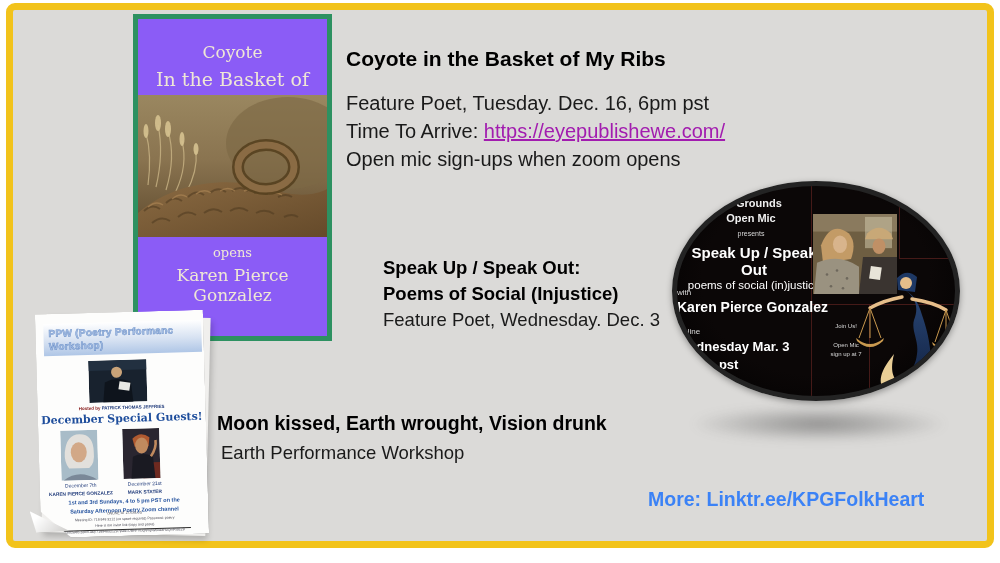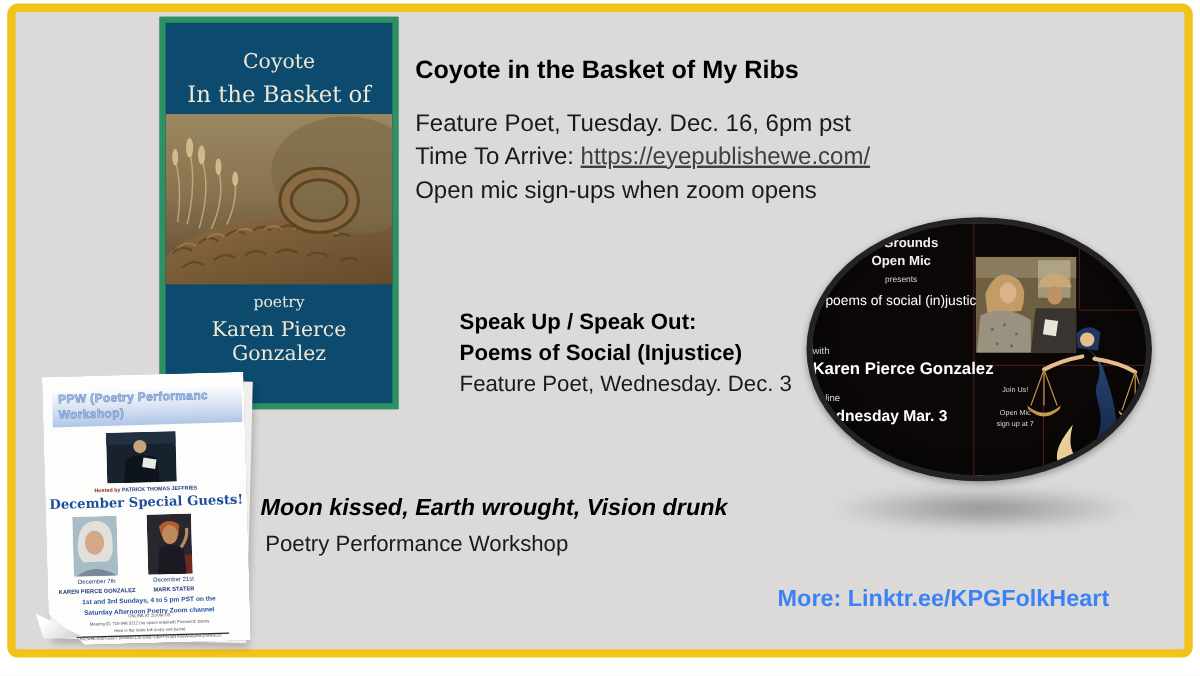--- a/index.html
+++ b/index.html
@@ -5,43 +5,43 @@
   html,body{margin:0;padding:0;background:#ffffff;}
   .canvas{position:relative;width:1000px;height:563px;background:#ffffff;overflow:hidden;
           font-family:"Liberation Sans",sans-serif;}
   .abs{position:absolute;}
 
   
   .frame{left:6px;top:3px;width:974px;height:531px;border:7px solid #F2C31B;border-radius:9px;
          background:#DBDAD8;}
 
   
-  .book{left:133px;top:14px;width:199px;height:327px;border:5px solid #2D9161;background:#0c4a6e;
+  .book{left:133px;top:14px;width:199px;height:327px;border:5px solid #2D9161;background:#8b5cf6;
         box-sizing:border-box;}
   .bc-title{margin-top:20px;text-align:center;color:#EFE7D5;font-family:"DejaVu Serif",serif;line-height:1.55;}
   .bc-t1{font-size:17px;}
   .bc-t2{font-size:19px;}
   .bc-photo{left:0;top:76px;width:189px;height:142px;}
   .bc-poems{left:0;top:226px;width:189px;text-align:center;color:#EFE7D5;
             font-family:"DejaVu Serif",serif;font-size:13px;}
   .bc-author{left:0;top:246px;width:189px;text-align:center;color:#EFE7D5;
              font-family:"DejaVu Serif",serif;font-size:17px;}
 
   
   .e1{left:346px;top:47px;color:#1A1A1A;}
   .e1 .title{font-size:21px;font-weight:bold;color:#000;margin-bottom:18px;}
   .e1 .line{font-size:20px;line-height:28px;}
-  .link{color:#404040;text-decoration:underline;cursor:pointer;}
+  .link{color:#a21caf;text-decoration:underline;cursor:pointer;}
 
   .e2{left:383px;top:255px;color:#1A1A1A;}
   .e2 .title{font-size:18.5px;font-weight:bold;color:#000;line-height:26px;}
   .e2 .line{font-size:18.5px;line-height:26px;}
 
   .e3{left:217px;top:412px;color:#1A1A1A;}
-  .e3 .title{font-size:19.5px;font-weight:bold;color:#000;margin-bottom:6px;font-style:italic;}
+  .e3 .title{font-size:19.5px;font-weight:bold;color:#000;margin-bottom:6px;}
   .e3 .line{font-size:18.5px;line-height:23px;}
   .e3 .indent{padding-left:4px;}
 
   .more{left:648px;top:488px;font-size:19.5px;font-weight:bold;color:#3b82f6;}
 
   
   .oval{left:672px;top:181px;width:288px;height:220px;border-radius:50%;
         border:5px solid #232323;box-sizing:border-box;
         background:radial-gradient(ellipse at 50% 45%, #0B0707 58%, #000 100%);
         box-shadow:0 2px 6px rgba(0,0,0,.35);}
@@ -159,21 +159,21 @@
             <path d="M34,104 q8,-7 15,-2"></path>
             <path d="M58,99 q8,-6 15,-1"></path>
           <path d="M82,96 q8,-5 15,0"></path>
             <path d="M106,96 q8,-4 15,1"></path>
             <path d="M130,99 q8,-3 14,1"></path>
         </g>
         <ellipse cx="128" cy="72" rx="28" ry="22" fill="none" stroke="#55401F" stroke-width="12" opacity=".9"></ellipse>
         <ellipse cx="128" cy="72" rx="28" ry="22" fill="none" stroke="#8A6B44" stroke-width="7"></ellipse>
       </svg>
     </div>
-    <div class="abs bc-poems">poetry</div>
+    <div class="abs bc-poems">opens</div>
     <div class="abs bc-author">Karen Pierce Gonzalez</div>
   </div>
 
   <div class="abs e1">
     <div class="title">Coyote in the Basket of My Ribs</div>
     <div class="line">Feature Poet, Tuesday. Dec. 16, 6pm pst</div>
     <div class="line"><span>Time To Arrive: </span><a class="link">https://eyepublishewe.com/</a></div>
     <div class="line">Open mic sign-ups when zoom opens</div>
   </div>
 
@@ -190,29 +190,31 @@
       <div class="redline" style="left:222px;top:0;width:1px;height:72px;"></div>
       <div class="redline" style="left:222px;top:72px;width:56px;height:1px;"></div>
       <div class="redline" style="left:192px;top:118px;width:1px;height:92px;"></div>
 
       <div class="abs ov-org">
         <div>ed Grounds</div>
         <div>Open Mic</div>
         <div class="ov-presents">presents</div>
       </div>
       <div class="abs ov-title">
+        <div class="t">Speak Up / Speak Out</div>
         <div class="s">poems of social (in)justice</div>
       </div>
       <div class="abs ov-with">
         <div class="w">with</div>
         <div class="p">Karen Pierce Gonzalez</div>
       </div>
       <div class="abs ov-when">
         <div class="o">Online</div>
         <div class="d">Wednesday Mar. 3</div>
+        <div class="d">7-9pm pst</div>
       </div>
       <div class="abs ov-host">
         <div>Ho</div>
         <div>Dan Bro</div>
       </div>
       <div class="abs ov-join">
         <div>Join Us!</div>
         <div class="gap"></div>
         <div>Open Mic</div>
         <div>sign up at 7</div>
@@ -322,18 +324,18 @@
       <div>Meeting ID: 719 948 3212 (no space required)  Password: poetry</div>
       <div>Here is the invite link (copy and paste)</div>
       <div>us02web.zoom.us/j/71994832129?pwd=DBHFVUqNVqNWAdaHuQmRtsEz9</div>
     </div>
     <div class="fl-rule"></div>
   </div>
   <div class="abs flap"></div>
 
   <div class="abs e3">
     <div class="title">Moon kissed, Earth wrought, Vision drunk</div>
-    <div class="line indent">Poetry Performance Workshop</div>
+    <div class="line indent">Earth Performance Workshop</div>
   </div>
 
   <div class="abs more">More: Linktr.ee/KPGFolkHeart</div>
 
 </div>
 
 </body></html>

